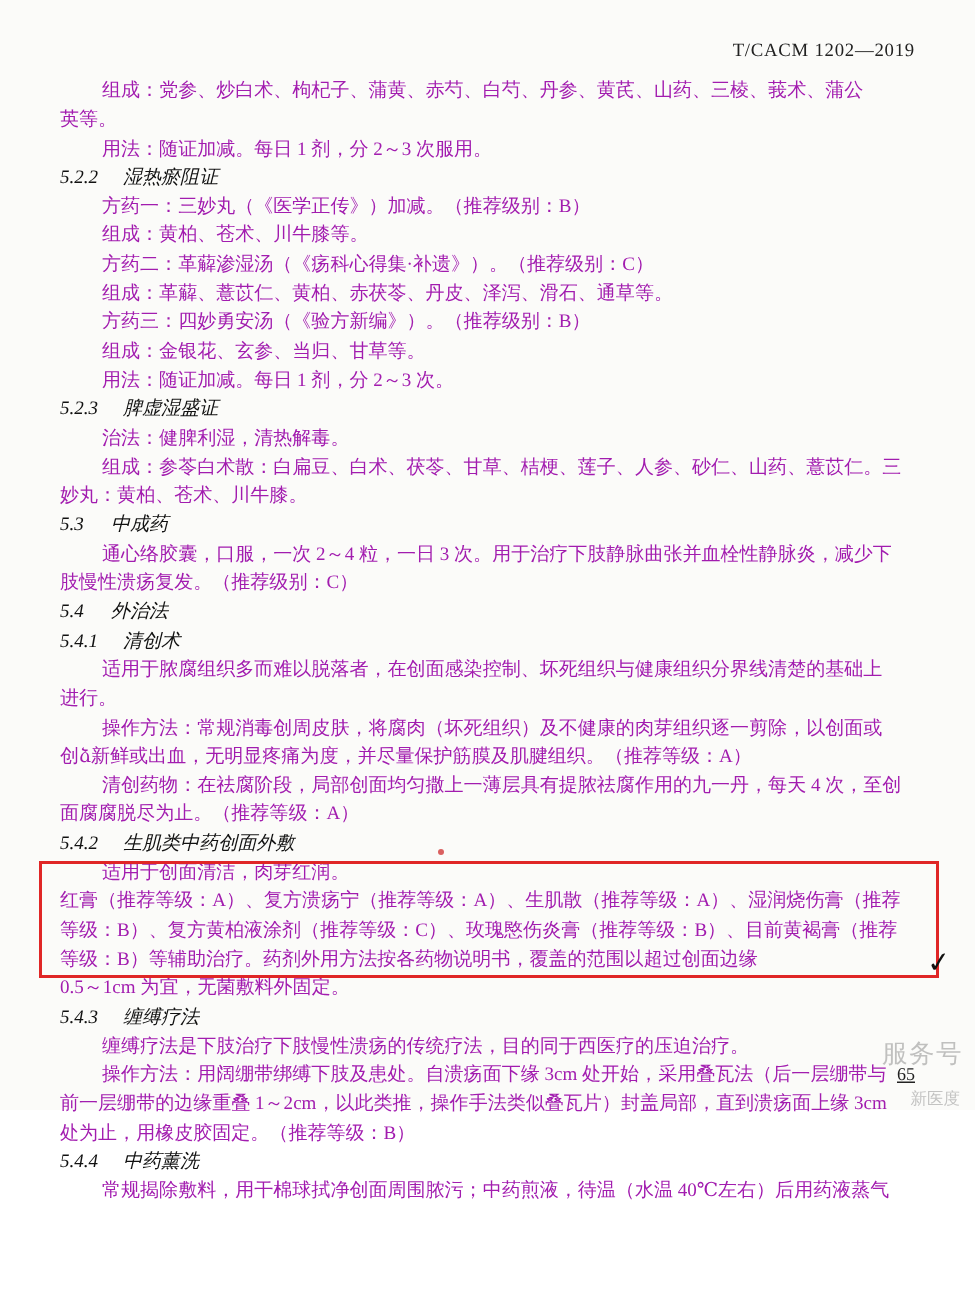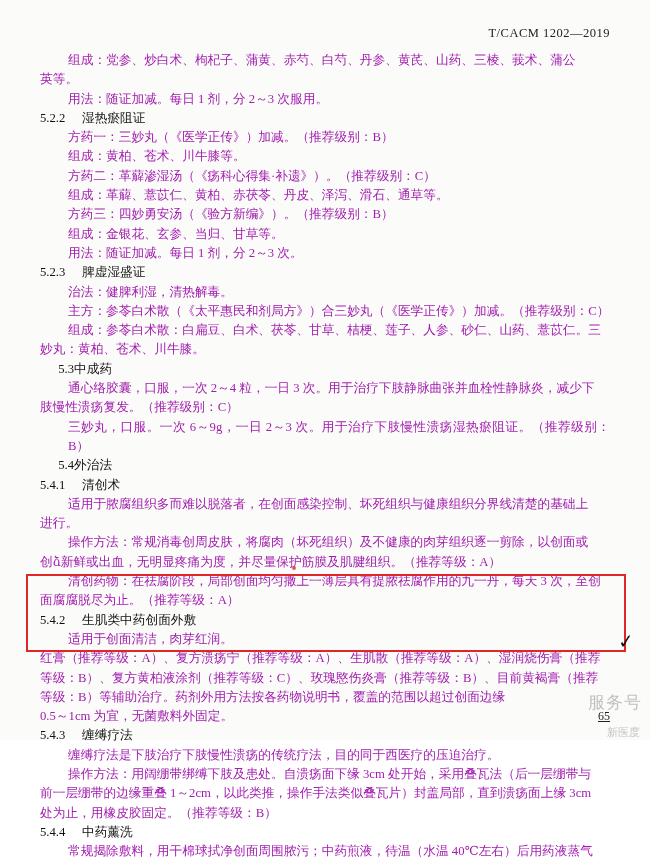--- a/index.html
+++ b/index.html
@@ -38,29 +38,29 @@
     color: #a21caf;
   }
   .hang {
     padding-left: 28px;
   }
   .sec {
     font-size: 12.7px;
     line-height: 1.52;
     margin: 0;
     color: #111;
+    font-style: italic;
   }
   .sec .num {
     display: inline-block;
     min-width: 42px;
   }
   .sec .numwide {
     display: inline-block;
     min-width: 34px;
-    text-align: right;
   }
   .body-block {
     margin-top: 2px;
   }
   .redbox {
     position: absolute;
     left: 26px;
     top: 574px;
     width: 600px;
     height: 78px;
@@ -132,39 +132,37 @@
     <p class="para hang">组成：黄柏、苍术、川牛膝等。</p>
     <p class="para hang">方药二：革薢渗湿汤（《疡科心得集·补遗》）。（推荐级别：C）</p>
     <p class="para hang">组成：革薢、薏苡仁、黄柏、赤茯苓、丹皮、泽泻、滑石、通草等。</p>
     <p class="para hang">方药三：四妙勇安汤（《验方新编》）。（推荐级别：B）</p>
     <p class="para hang">组成：金银花、玄参、当归、甘草等。</p>
     <p class="para hang">用法：随证加减。每日 1 剂，分 2～3 次。</p>
 
     <p class="sec"><span class="num">5.2.3</span><span>脾虚湿盛证</span></p>
 
     <p class="para hang">治法：健脾利湿，清热解毒。</p>
-    <p class="para hang">主方：参苓白术散（《太平惠民和剂局方》）合三妙丸（《医学正传》）加减。（推荐级别：C）</p>
     <p class="para hang">组成：参苓白术散：白扁豆、白术、茯苓、甘草、桔梗、莲子、人参、砂仁、山药、薏苡仁。三</p>
     <p class="para">妙丸：黄柏、苍术、川牛膝。</p>
 
     <p class="sec"><span class="numwide">5.3</span><span>中成药</span></p>
 
     <p class="para hang">通心络胶囊，口服，一次 2～4 粒，一日 3 次。用于治疗下肢静脉曲张并血栓性静脉炎，减少下</p>
     <p class="para">肢慢性溃疡复发。（推荐级别：C）</p>
-    <p class="para hang">三妙丸，口服。一次 6～9g，一日 2～3 次。用于治疗下肢慢性溃疡湿热瘀阻证。（推荐级别：B）</p>
 
     <p class="sec"><span class="numwide">5.4</span><span>外治法</span></p>
 
     <p class="sec"><span class="num">5.4.1</span><span>清创术</span></p>
 
     <p class="para hang">适用于脓腐组织多而难以脱落者，在创面感染控制、坏死组织与健康组织分界线清楚的基础上</p>
     <p class="para">进行。</p>
     <p class="para hang">操作方法：常规消毒创周皮肤，将腐肉（坏死组织）及不健康的肉芽组织逐一剪除，以创面或</p>
     <p class="para">创ձ新鲜或出血，无明显疼痛为度，并尽量保护筋膜及肌腱组织。（推荐等级：A）</p>
-    <p class="para hang">清创药物：在祛腐阶段，局部创面均匀撒上一薄层具有提脓祛腐作用的九一丹，每天 3 次，至创</p>
+    <p class="para hang">清创药物：在祛腐阶段，局部创面均匀撒上一薄层具有提脓祛腐作用的九一丹，每天 4 次，至创</p>
     <p class="para">面腐腐脱尽为止。（推荐等级：A）</p>
 
     <p class="sec"><span class="num">5.4.2</span><span>生肌类中药创面外敷</span></p>
 
     <p class="para hang">适用于创面清洁，肉芽红润。</p>
     <p class="para">红膏（推荐等级：A）、复方溃疡宁（推荐等级：A）、生肌散（推荐等级：A）、湿润烧伤膏（推荐</p>
     <p class="para">等级：B）、复方黄柏液涂剂（推荐等级：C）、玫瑰愍伤炎膏（推荐等级：B）、目前黄褐膏（推荐</p>
     <p class="para">等级：B）等辅助治疗。药剂外用方法按各药物说明书，覆盖的范围以超过创面边缘</p>
     <p class="para">0.5～1cm 为宜，无菌敷料外固定。</p>
 

